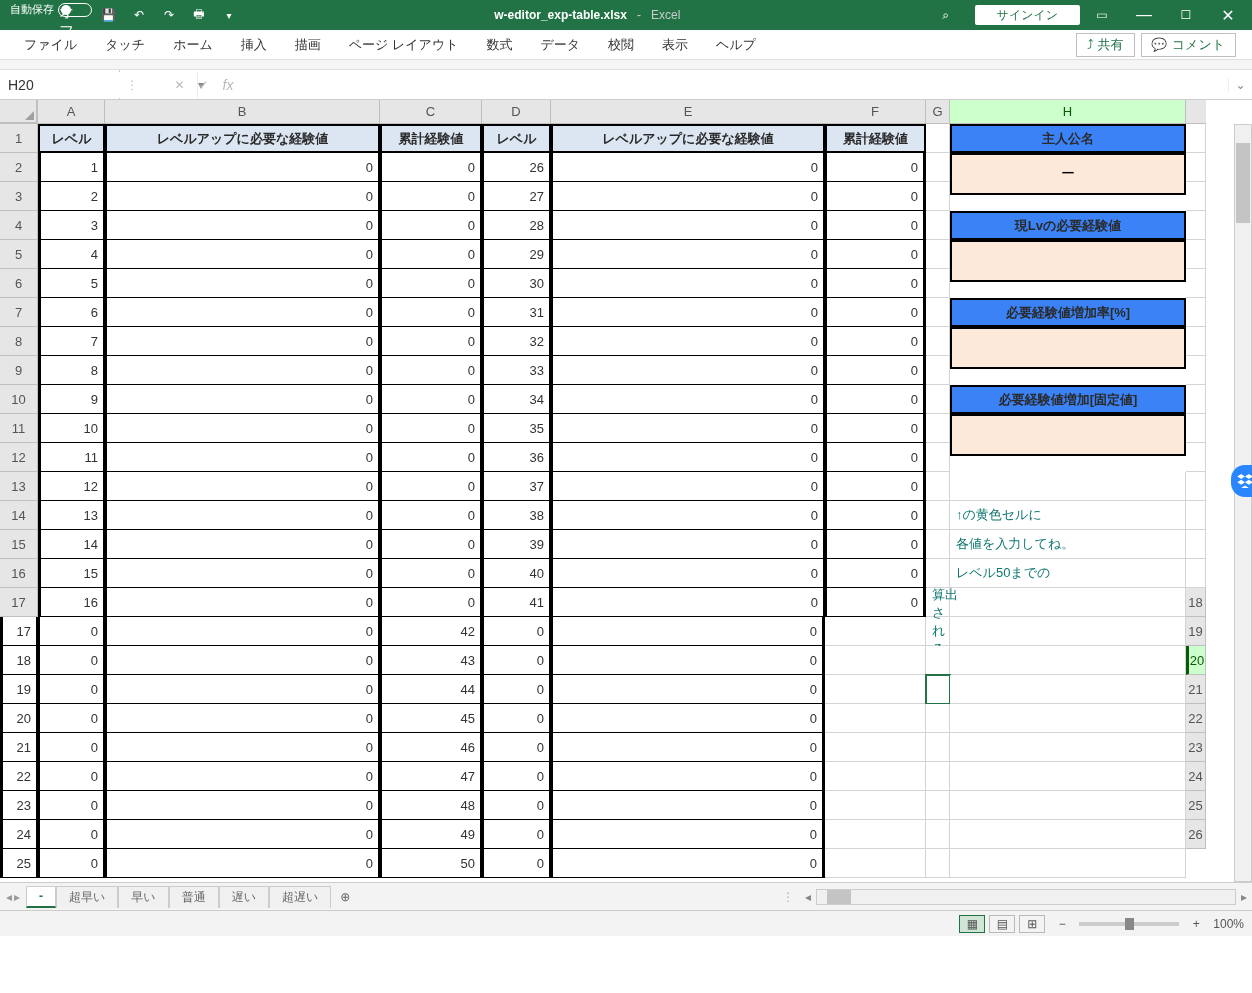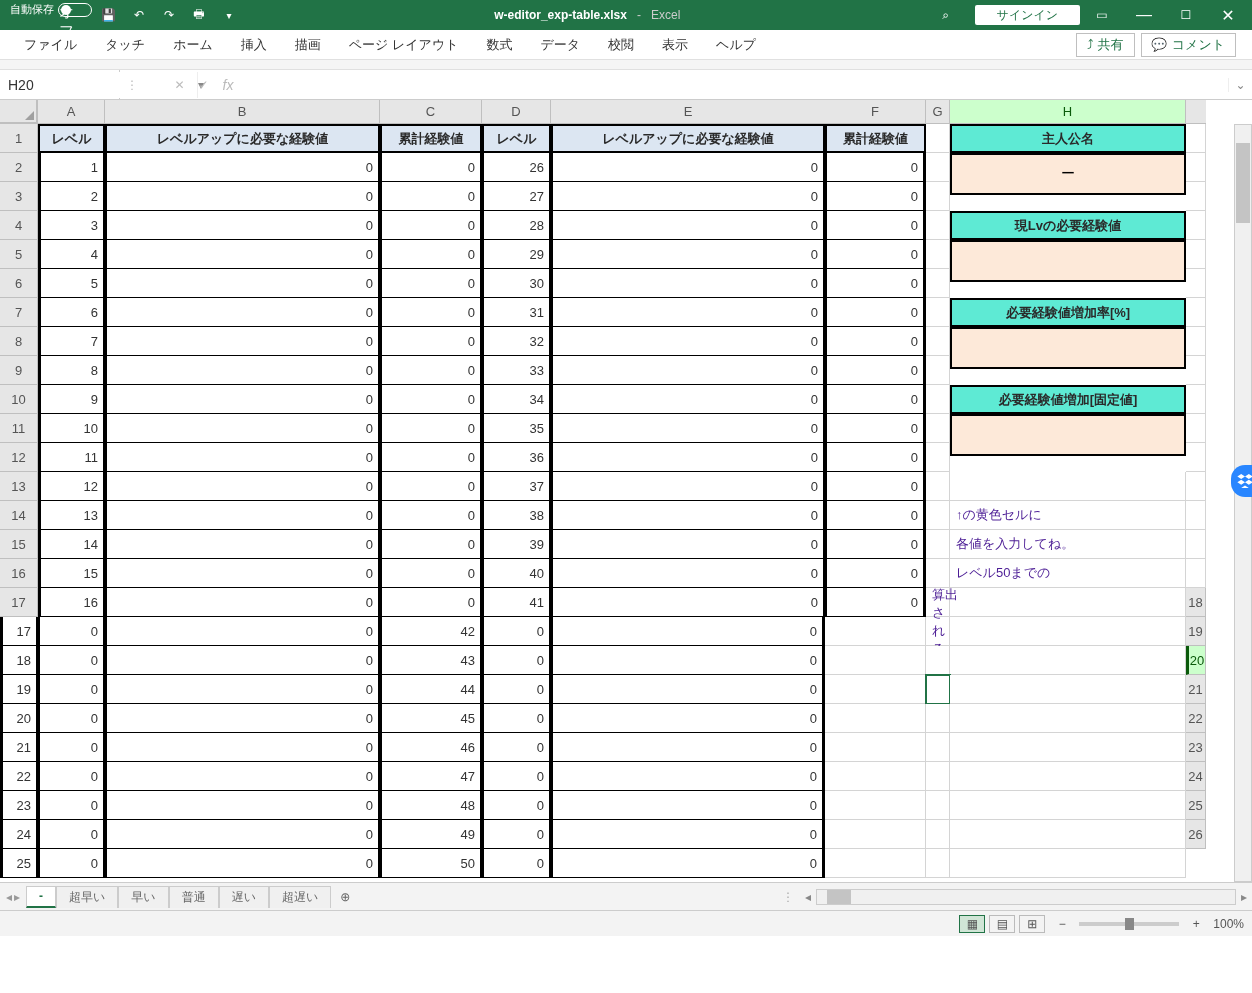--- a/index.html
+++ b/index.html
@@ -45,24 +45,24 @@
 .colhdr { height: 24px; background: #e6e6e6; border-right: 1px solid #bfbfbf; border-bottom: 1px solid #bfbfbf; display: flex; align-items: center; justify-content: center; color: #555; }
 .corner { background: #e6e6e6; border-right: 2px solid #bfbfbf; border-bottom: 2px solid #bfbfbf; height: 24px; position: relative;}
 .corner::after { content: ""; position: absolute; right: 2px; bottom: 2px; width: 0; height: 0; border-right: 9px solid #a0a0a0; border-top: 9px solid transparent; }
 .rowhdr { background: #e6e6e6; border-right: 1px solid #bfbfbf; border-bottom: 1px solid #bfbfbf; display: flex; align-items: center; justify-content: center; color: #555; }
 .cell { border-right: 1px solid #d4d4d4; border-bottom: 1px solid #d4d4d4; display: flex; align-items: center; padding: 0 5px; height: 29px; background: #fff; }
 .rh29 { height: 29px; }
 .tbl-hd { background: #dce6f2; justify-content: center; font-weight: 600; color: #2a2a2a; border: 2px solid #000 !important; font-size: 13px; }
 .tbl-cell { border-left: 2px solid #000; border-right: 2px solid #000; border-bottom: 1px solid #000; text-align: right; justify-content: flex-end; background: #fff; color: #333; }
 .tbl-cell.first-col { border-left: 3px solid #000; }
 .tbl-cell.sec-last { border-right: 3px solid #000; }
-.sidebox-hd { background: #5eead4; border: 2px solid #000; justify-content: center; font-size: 13px; color: #2a2a2a; font-weight: 600; }
+.sidebox-hd { background: #3b82f6; border: 2px solid #000; justify-content: center; font-size: 13px; color: #2a2a2a; font-weight: 600; }
 .sidebox-val { background: #fde9d9; border: 2px solid #000; justify-content: center; height: 42px; font-size: 14px;}
 .selected-cell { outline: 2px solid #217346; outline-offset: -1px; }
-.note-cell { color: #4c1d95; justify-content: flex-start; padding-left: 6px; }
+.note-cell { color: #0f766e; justify-content: flex-start; padding-left: 6px; }
 .rowhdr.sel, .colhdr.sel { background: #ccffcc; color: #0b5a0b; }
 .rowhdr.sel { border-left: 3px solid #0b5a0b; }
 .gcol { border-right: 1px solid #d4d4d4; border-bottom: 1px solid #d4d4d4; background: #fff; }
 
 
 .sheet-tabs { height: 28px; display: flex; align-items: center; background: #f3f3f3; border-top: 1px solid #ccc; }
 .st-nav { display: flex; gap: 2px; padding: 0 6px; color: #999; }
 .sheet-tab { padding: 0 12px; height: 22px; display: flex; align-items: center; border: 1px solid #ccc; background: #fff; font-size: 12px; color: #333; border-bottom: none;}
 .sheet-tab.active { background: #fff; border-bottom: 2px solid #217346; color: #217346; font-weight: 600;}
 .sheet-tab.inactive { background: #f0f0f0; color: #666; }

